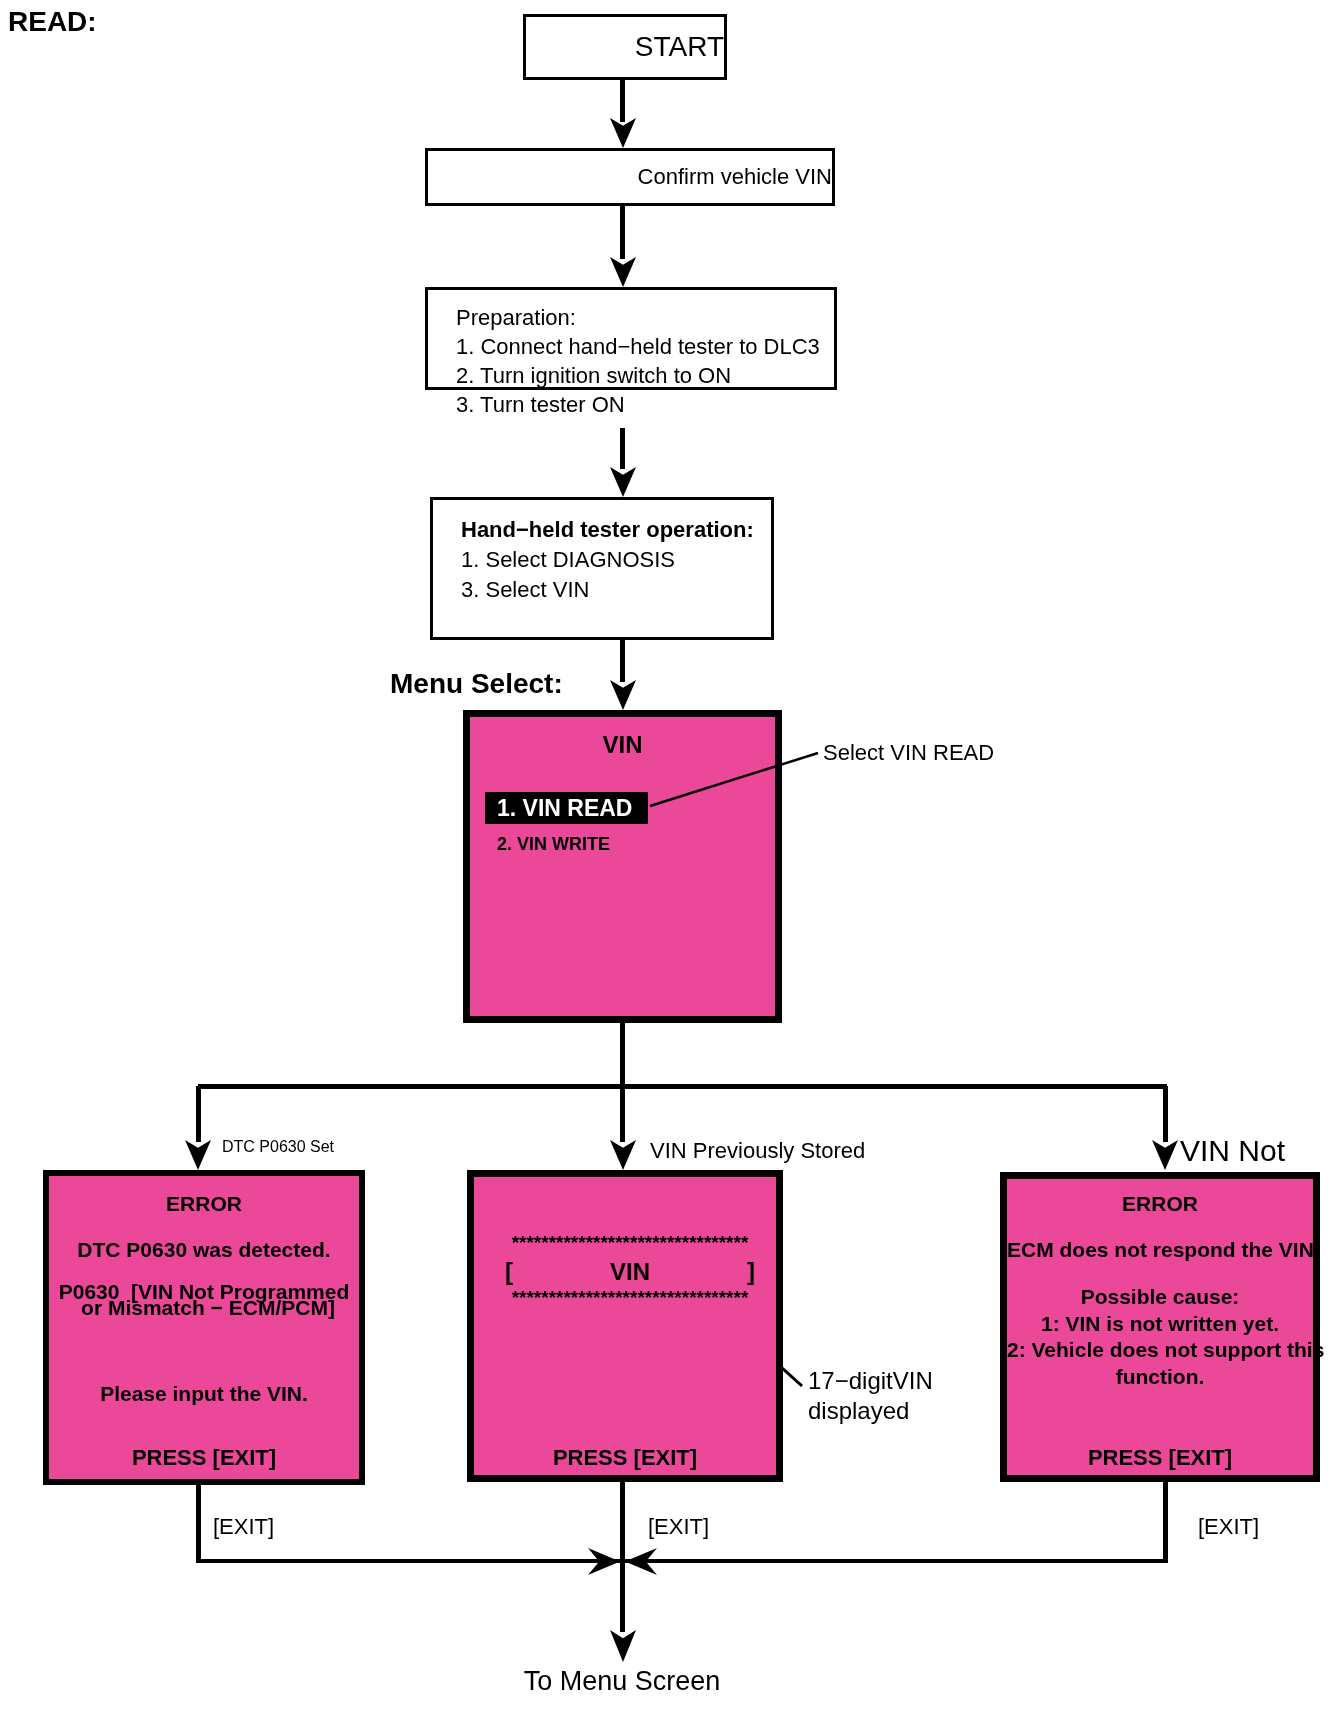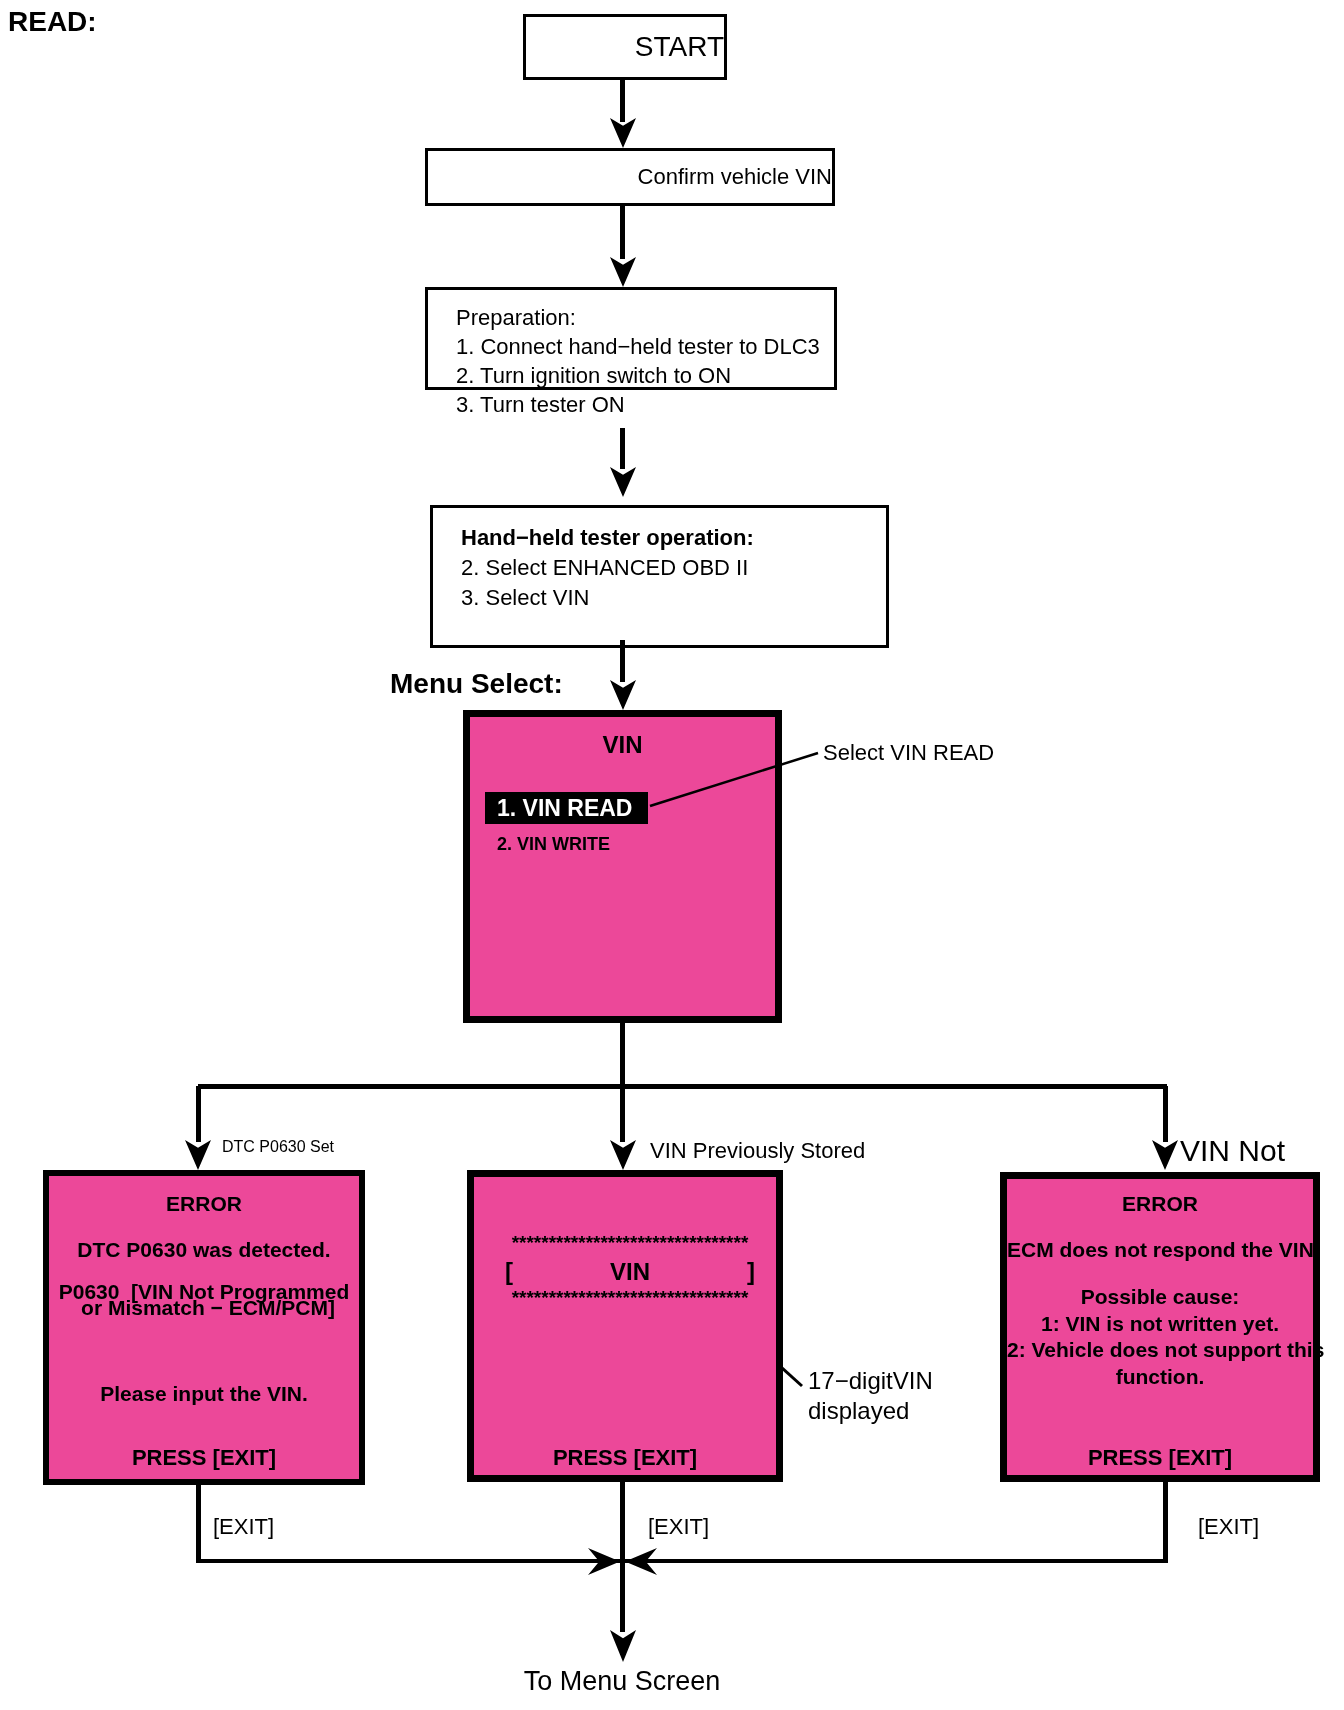--- a/index.html
+++ b/index.html
@@ -40,23 +40,23 @@
 <div class="box steps" style="left:425px;top:287px;width:412px;height:103px;padding:13px 0 0 28px;">
   <div>Preparation:</div>
   <div>1. Connect hand−held tester to DLC3</div>
   <div>2. Turn ignition switch to ON</div>
   <div>3. Turn tester ON</div>
 </div>
 
 <div class="line" style="left:620px;top:428px;width:5px;height:41px;"></div>
 <div class="ah-down" style="left:610px;top:467px;"></div>
 
-<div class="box steps" style="left:430px;top:497px;width:459px;height:143px;padding:15px 0 0 28px;line-height:30px;margin-top:8px;">
+<div class="box steps" style="left:430px;top:497px;width:344px;height:143px;padding:15px 0 0 28px;line-height:30px;">
   <div class="b">Hand−held tester operation:</div>
-  <div>2. Select ENHANCED OBD II</div>
+  <div>1. Select DIAGNOSIS</div>
   <div>3. Select VIN</div>
 </div>
 
 <div class="line" style="left:620px;top:640px;width:5px;height:42px;"></div>
 <div class="ah-down" style="left:610px;top:680px;"></div>
 
 <div class="abs b" style="left:390px;top:668px;font-size:28px;">Menu Select:</div>
 
 <div class="box-thick" style="left:463px;top:710px;width:319px;height:313px;">
   <div class="boxline b" style="top:14px;font-size:24px;">VIN</div>

